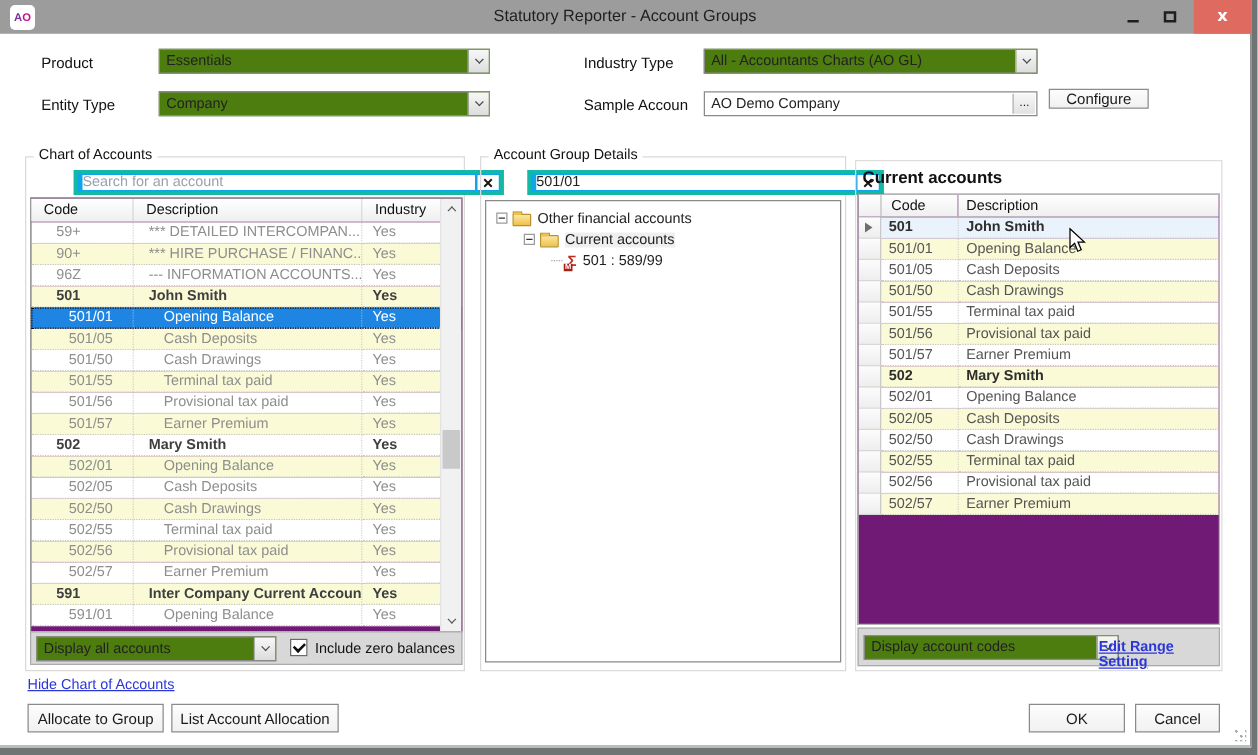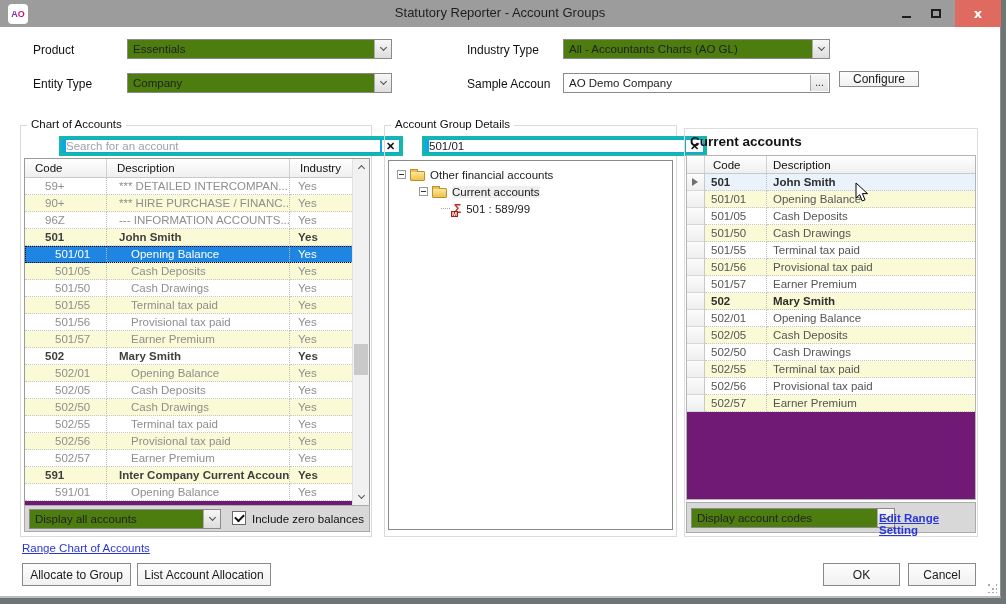--- a/index.html
+++ b/index.html
@@ -313,21 +313,21 @@
     <div class="combo" style="left:4px; top:3px; width:192px;">
       <span>Display all accounts</span>
       <span class="arrowbtn">
           <span class="chev"></span>
         </span>
     </div>
     <div class="checkbox" style="left:207px; top:5px;"></div>
     <div class="bar-label" style="left:227px; top:7px;">Include zero balances</div>
   </div>
 
-  <div class="link" style="left:22px; top:542px;">Range Chart of Accounts</div>
+  <div class="link" style="left:22px; top:542px;">Hide Chart of Accounts</div>
 
   <div class="push-btn" style="left:22px; top:563px; width:109px; height:23px;">Allocate to Group</div>
   <div class="push-btn" style="left:137px; top:563px; width:134px; height:23px;">List Account Allocation</div>
 
   <div class="groupbox" style="left:384px; top:125px; width:293px; height:412px;">
     <span class="gb-label">Account Group Details</span>
   </div>
 
   <div class="clearable" style="left:388px; top:136px; width:285px;">
     <input type="text" value="501/01" style="">

